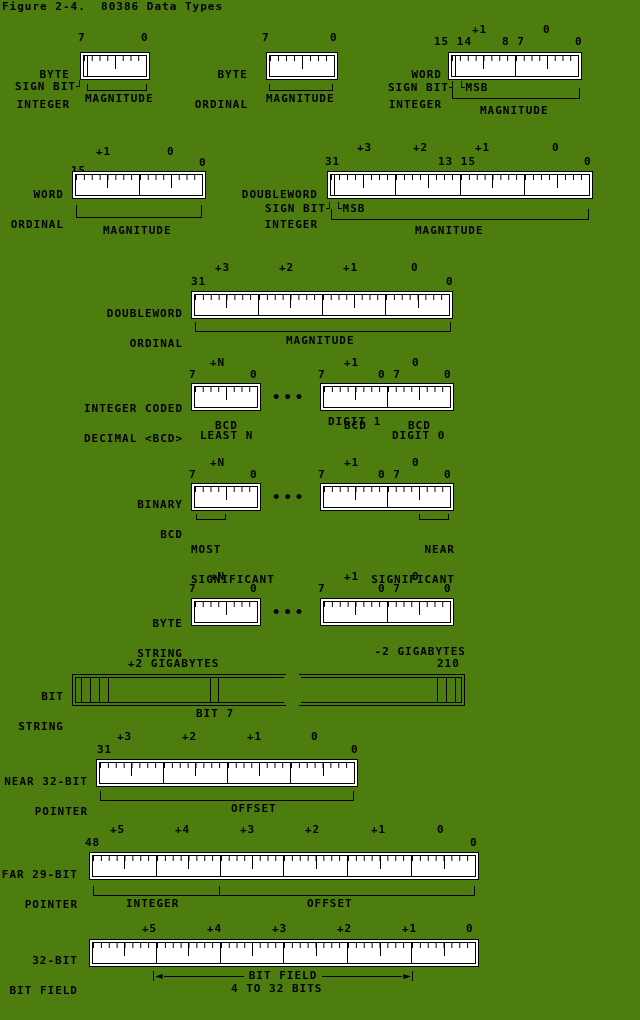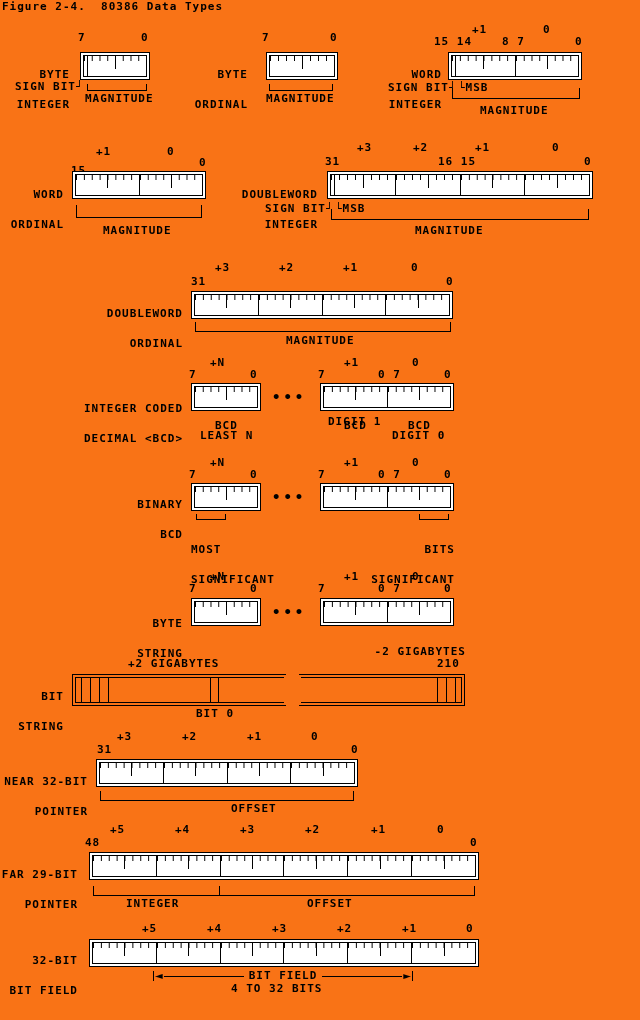--- a/index.html
+++ b/index.html
@@ -1,20 +1,20 @@
 <!DOCTYPE html>
 <html><head>
 <meta charset="utf-8">
 <style>
   * { box-sizing: border-box; margin: 0; padding: 0; }
   html,body { background:#fff; }
   .fig {
     position: relative;
     width: 640px; height: 1020px;
-    background: #f97316;
+    background: #4d7c0f;
     color: #000;
     font-family: "DejaVu Sans Mono", monospace;
     font-weight: bold;
     font-size: 11px;
     line-height: 10px;
     letter-spacing: 1px;
     overflow: hidden;
   }
   .t { position: absolute; white-space: pre; }
   .tr { text-align: right; }
@@ -137,21 +137,21 @@
   <div>
     <div class="t tr" style="left:238px;top:170px;width:80px">
       <div>DOUBLEWORD</div>
       <div>INTEGER</div>
     </div>
     <div class="t" style="left:357px;top:143px">+3</div>
     <div class="t" style="left:413px;top:143px">+2</div>
     <div class="t" style="left:475px;top:143px">+1</div>
     <div class="t" style="left:552px;top:143px">0</div>
     <div class="t" style="left:325px;top:157px">31</div>
-    <div class="t" style="left:438px;top:157px">16 15</div>
+    <div class="t" style="left:438px;top:157px">13 15</div>
     <div class="t" style="left:584px;top:157px">0</div>
     <div class="box" style="left:327px;top:171px;width:266px">
       <div class="in">
         <div class="cell">
             <div class="sign"></div>
           </div>
         <div class="cell"></div>
           <div class="cell"></div>
           <div class="cell"></div>
       </div>
@@ -244,21 +244,21 @@
         </div>
     </div>
     <div class="brk" style="left:196px;top:514px;width:30px;height:6px"></div>
     <div class="t" style="left:191px;top:525px">
       <div>MOST</div>
       <div>SIGNIFICANT</div>
       <div>DIGIT</div>
     </div>
     <div class="brk" style="left:419px;top:514px;width:30px;height:6px"></div>
     <div class="t tr" style="left:330px;top:525px;width:125px">
-      <div>BITS</div>
+      <div>NEAR</div>
       <div>SIGNIFICANT</div>
       <div>DIGIT</div>
     </div>
   </div>
 
   <div>
     <div class="t tr" style="left:123px;top:599px;width:60px">
       <div>BYTE</div>
       <div>STRING</div>
     </div>
@@ -302,21 +302,21 @@
         <div class="vl" style="left:142px"></div>
       </div>
     </div>
     <div class="bs noL" style="left:299px;top:674px;width:166px">
       <div class="bsi noL">
         <div class="vl" style="left:136px"></div>
         <div class="vl" style="left:145px"></div>
         <div class="vl" style="left:154px"></div>
       </div>
     </div>
-    <div class="t" style="left:196px;top:709px">BIT 0</div>
+    <div class="t" style="left:196px;top:709px">BIT 7</div>
   </div>
 
   <div>
     <div class="t tr" style="left:0;top:757px;width:88px">
       <div>NEAR 32-BIT</div>
       <div>POINTER</div>
     </div>
     <div class="t" style="left:117px;top:732px">+3</div>
     <div class="t" style="left:182px;top:732px">+2</div>
     <div class="t" style="left:247px;top:732px">+1</div>

